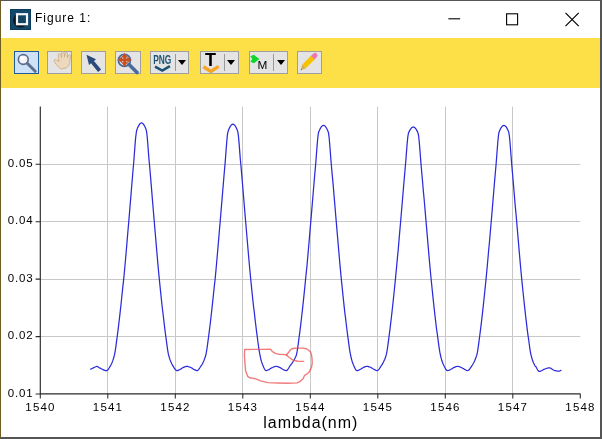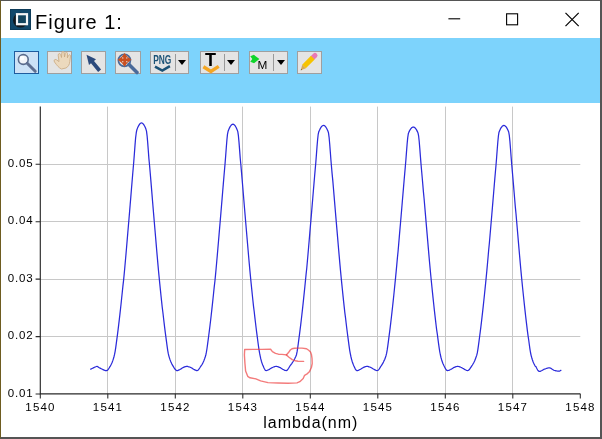--- a/index.html
+++ b/index.html
@@ -1,18 +1,18 @@
 <!DOCTYPE html>
 <html><head><meta charset="utf-8"><title>Figure 1:</title><style>
 html,body{margin:0;padding:0}
 #win{position:relative;width:602px;height:439px;background:#fff;font-family:"Liberation Sans",sans-serif;overflow:hidden;box-sizing:border-box;border-top:1px solid #555;border-left:1px solid #6e5c20;border-right:2px solid #555;border-bottom:2px solid #555}
 .abs{position:absolute}
 #titlebar{position:absolute;left:0;top:0;width:599px;height:37px;background:#fff}
-#ttext{position:absolute;left:34px;top:10px;font-size:20px;color:#000;letter-spacing:1px}
-#toolbar{position:absolute;left:0;top:37px;width:599px;height:65px;background:#7dd3fc}
+#ttext{position:absolute;left:34px;top:10px;font-size:12px;color:#000;letter-spacing:1px}
+#toolbar{position:absolute;left:0;top:37px;width:599px;height:50px;background:#fde047}
 .btn{position:absolute;top:12.5px;height:23.5px;background:#e4e4e4;border:1px solid #9f9f9f;box-sizing:border-box}
 .sep{position:absolute;top:2px;bottom:2px;width:1px;background:#9a9a9a}
 .dd{position:absolute;width:0;height:0;border-left:4.6px solid transparent;border-right:4.6px solid transparent;border-top:5.4px solid #000}
 svg text{font-family:"Liberation Sans",sans-serif}
 </style></head><body>
 <div id="win">
  <div id="titlebar">
   <svg class="abs" style="left:9px;top:8px" width="21" height="21" viewBox="0 0 21 21">
    <rect x="0.5" y="0.5" width="20" height="20" fill="#11486b" stroke="#0d3c5a" stroke-width="1"></rect>
    <circle cx="10.4" cy="11.2" r="7.4" fill="#10181f"></circle>

